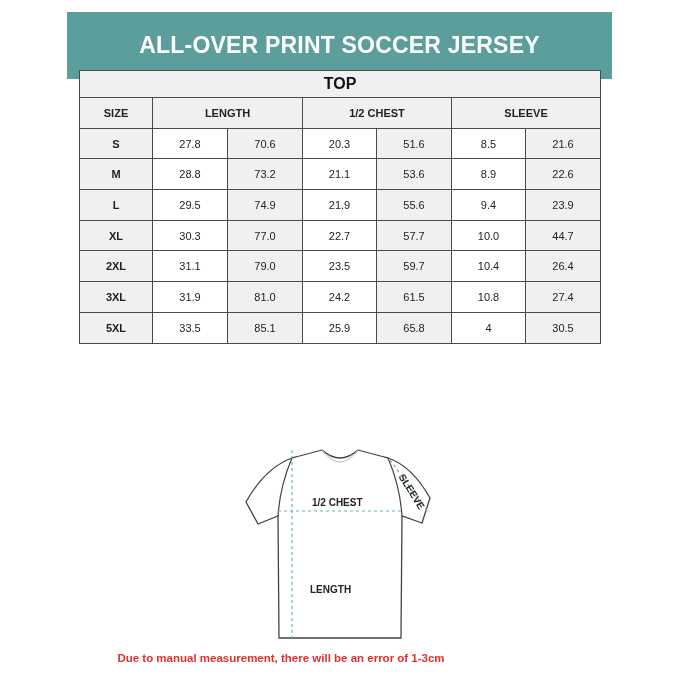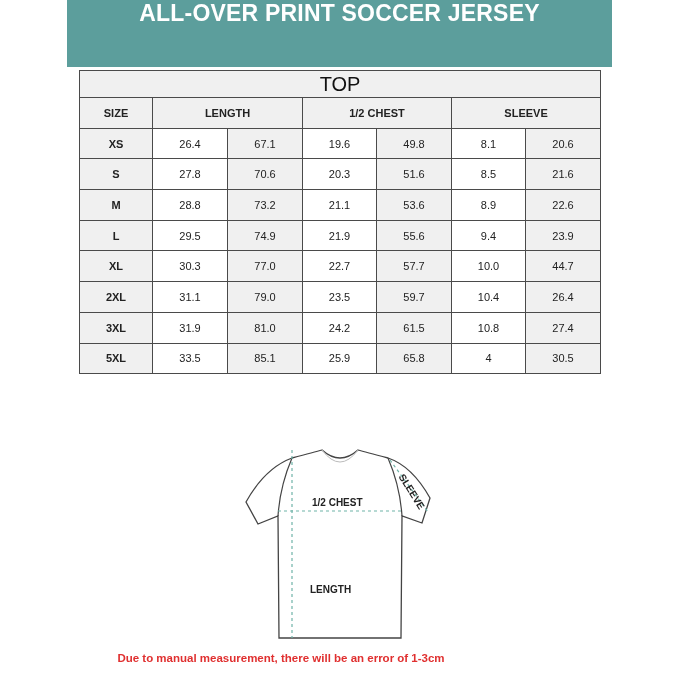--- a/index.html
+++ b/index.html
@@ -1,21 +1,21 @@
 <!DOCTYPE html>
 <html><head>
   <meta charset="utf-8">
   <style>
     html, body { margin:0; padding:0; background:#ffffff; }
     body { width:679px; height:679px; position:relative; overflow:hidden; font-family:"Liberation Sans", sans-serif; }
-    .banner { position:absolute; left:67px; top:0; width:545px; height:67px; background:#5c9e9c; display:flex; align-items:flex-start; justify-content:center; }
+    .banner { position:absolute; left:67px; top:12px; width:545px; height:67px; background:#5c9e9c; display:flex; align-items:center; justify-content:center; }
     .banner span { color:#ffffff; font-weight:bold; font-size:23px; letter-spacing:0.2px; font-family:"Liberation Sans", sans-serif; }
     table.size { position:absolute; left:79px; top:70px; width:521px; border-collapse:collapse; table-layout:fixed; }
     table.size td { border:1.5px solid #4a4a4a; text-align:center; font-size:11px; color:#222; padding:0; height:29.7px; }
-    table.size tr.top td { height:26px; font-size:20px; font-weight:normal; color:#111; background:#f0f0f0;text-align:center; }
+    table.size tr.top td { height:26px; font-size:16px; font-weight:bold; color:#111; background:#f0f0f0;text-align:center; }
     table.size tr.hdr td { font-weight:bold; background:#f0f0f0; font-size:11px; }
     table.size tr.unit td { font-weight:bold; }
     table.size td.g { background:#f0f0f0; }
     table.size td.w { background:#ffffff; }
     table.size td.sz { font-weight:bold; background:#f0f0f0; }
     .shirt { position:absolute; left:240px; top:448px; width:200px; height:192px; }
     .lbl { position:absolute; font-weight:bold; font-size:10px; color:#222; }
     .note { position:absolute; left:0; width:562px; top:652px; text-align:center; color:#e03030; font-weight:bold; font-size:11.5px; }
   </style>
 </head>
@@ -40,29 +40,20 @@
     <td colspan="7">TOP</td>
   </tr>
   <tr class="hdr">
     <td>SIZE</td>
     <td colspan="2">LENGTH</td>
     <td colspan="2">1/2 CHEST</td>
     <td colspan="2">SLEEVE</td>
   </tr>
   </tbody>
     <tbody id="rows">
-      <tr>
-        <td class="sz">XS</td>
-        <td class="w">26.4</td>
-        <td class="g">67.1</td>
-        <td class="w">19.6</td>
-        <td class="g">49.8</td>
-        <td class="w">8.1</td>
-        <td class="g">20.6</td>
-      </tr>
       <tr>
         <td class="sz">S</td>
         <td class="w">27.8</td>
         <td class="g">70.6</td>
         <td class="w">20.3</td>
         <td class="g">51.6</td>
         <td class="w">8.5</td>
         <td class="g">21.6</td>
       </tr>
       <tr>

